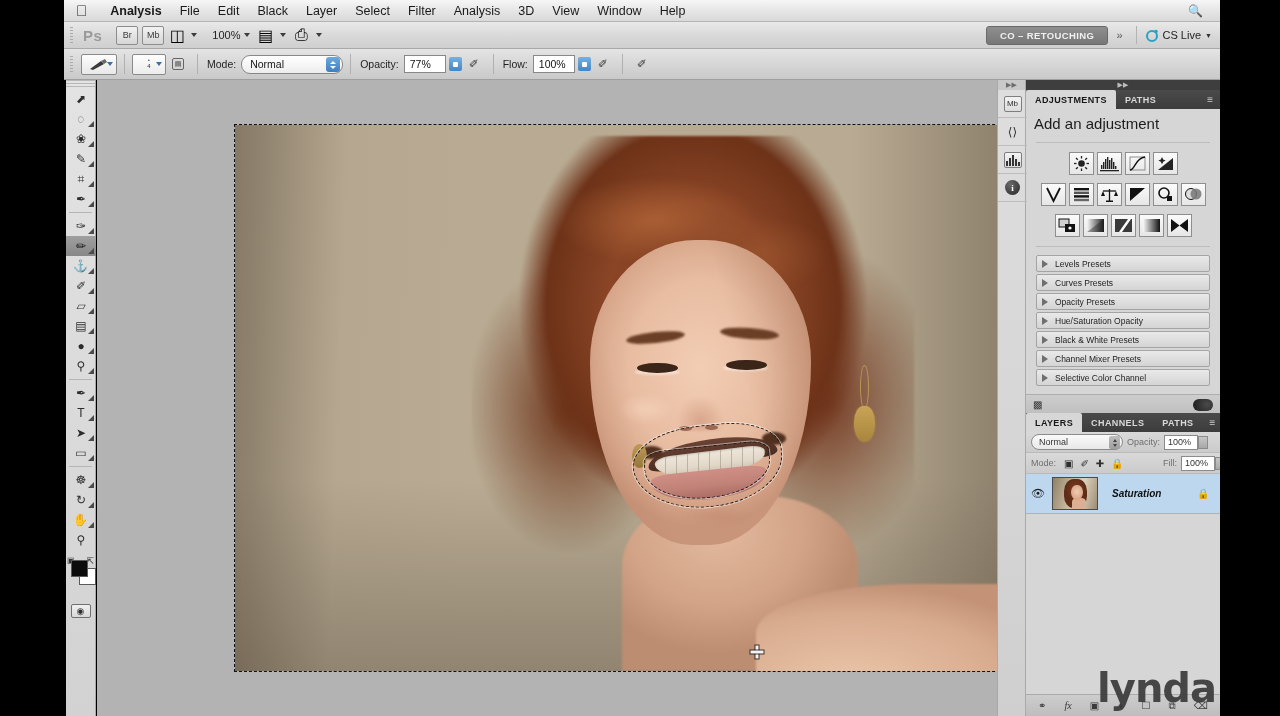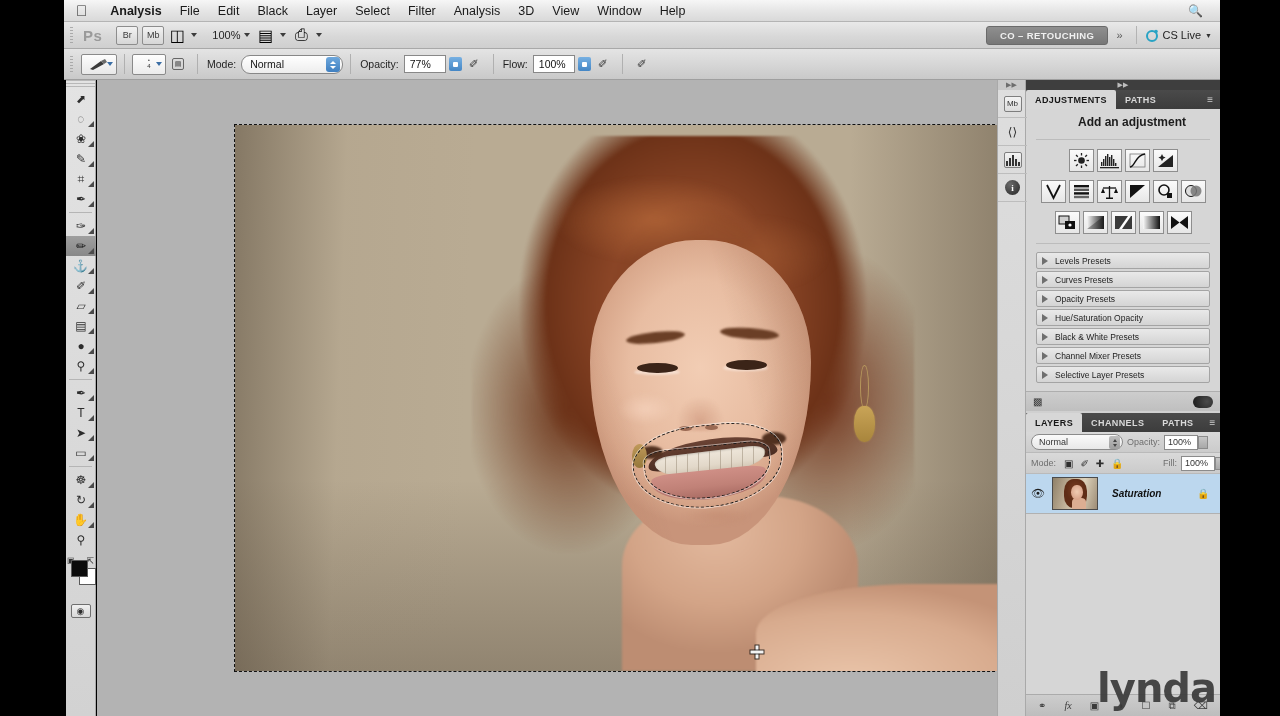--- a/index.html
+++ b/index.html
@@ -371,22 +371,22 @@
   }
   .ptab {
     font-size: 9px; font-weight: bold; letter-spacing: .4px;
     color: #d9d9d9; padding: 4px 9px 3px; height: 19px;
     display: flex; align-items: center;
   }
   .ptab.active { background: #d7d7d7; color: #171717; border-radius: 2px 2px 0 0; }
   .pmenu { margin-left: auto; color: #cfcfcf; font-size: 10px; padding: 0 7px;
     display: flex; align-items: center; height: 19px; }
   .panel-body { background: #d6d6d6; }
-  .panel-title { font-size: 12px; font-weight: bold; color: #1c1c1c;
-    padding: 6px 8px 5px; margin-left: 44px; }
+  .panel-title { font-size: 15px; font-weight: normal; color: #1c1c1c;
+    padding: 6px 8px 5px; }
   .adj-grid { display: flex; justify-content: center; gap: 3px; padding: 4px 0; }
   .adj-btn {
     width: 25px; height: 23px; border: 1px solid #8e8e8e;
     background: linear-gradient(to bottom,#fbfbfb,#e6e6e6);
     display: flex; align-items: center; justify-content: center;
     overflow: hidden;
   }
   .adj-hr { height: 1px; background: #bcbcbc; margin: 5px 10px; }
   .presets { padding: 3px 10px 6px; }
   .preset-row {
@@ -933,21 +933,21 @@
             <div class="preset-row">
               <span class="pr-tri"></span>
               <span class="pr-label">Black &amp; White Presets</span>
             </div>
             <div class="preset-row">
               <span class="pr-tri"></span>
               <span class="pr-label">Channel Mixer Presets</span>
             </div>
             <div class="preset-row">
               <span class="pr-tri"></span>
-              <span class="pr-label">Selective Layer Presets</span>
+              <span class="pr-label">Selective Color Channel</span>
             </div>
           </div>
       </div>
       <div class="adj-footer">
         <div class="af-icon">▩</div>
         <div class="af-eye"></div>
       </div>
     </div>
 
     <div id="layerspanel">

